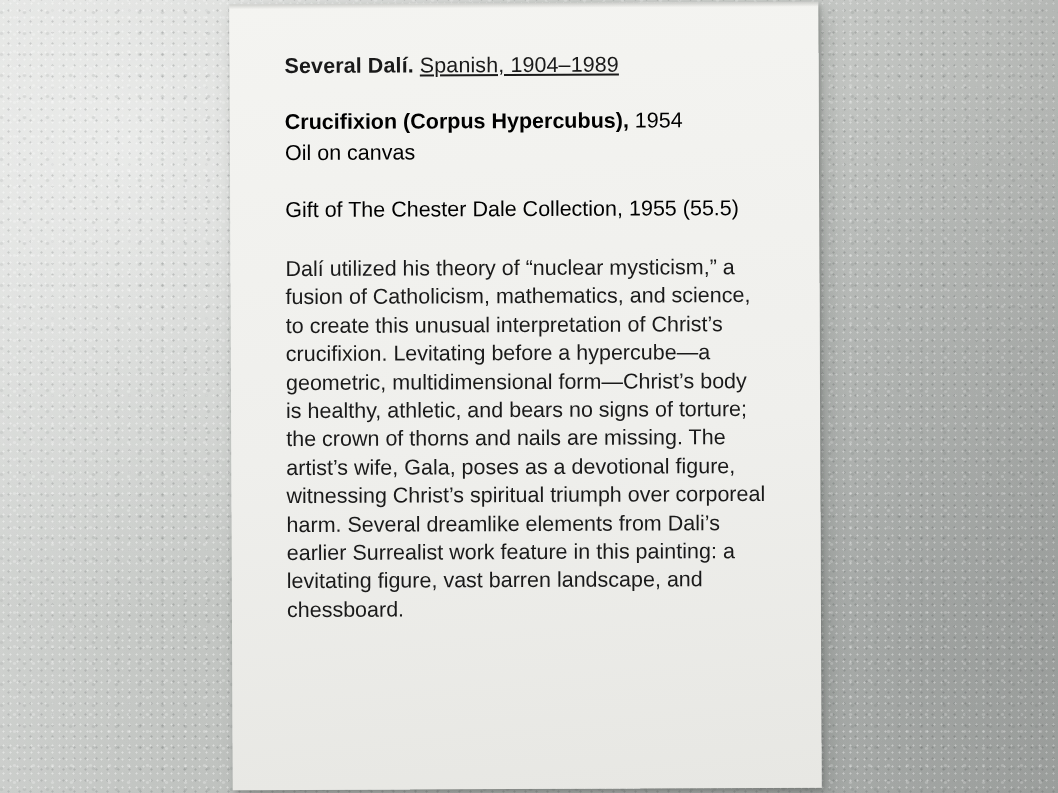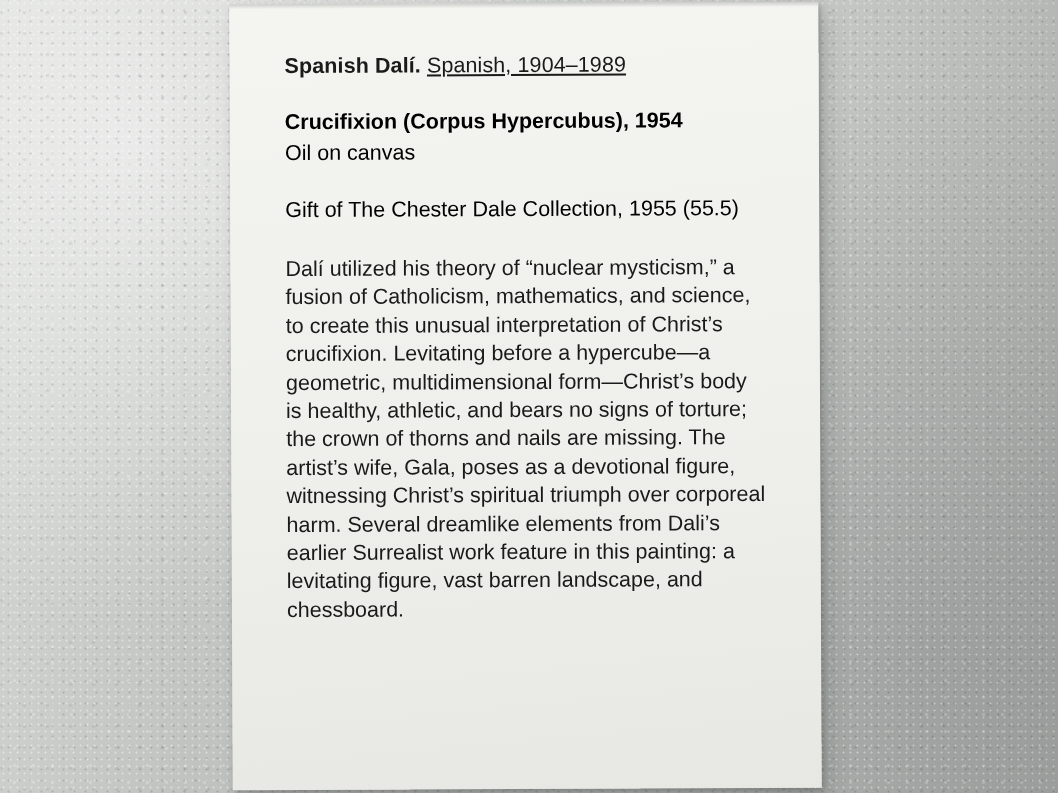--- a/index.html
+++ b/index.html
@@ -104,21 +104,21 @@
     margin-top: 28px;
   }
   .title-line {
     font-size: 21.5px;
     line-height: 29px;
   }
   .work-title {
     font-weight: bold;
   }
   .work-year {
-    font-weight: bold;
+    font-weight: normal;
     text-align: center;
   }
   .medium-line {
     font-size: 21.5px;
     line-height: 29px;
     margin-top: 2px;
   }
   .credit-line {
     margin-top: 28px;
     font-size: 21.5px;
@@ -139,21 +139,21 @@
 <body>
 
 <div id="wall"></div>
 <div id="wall-shade"></div>
 
 <div id="label-card">
   <div id="card-top-edge"></div>
   <div id="label-card-inner">
 
     <div class="line artist-line">
-      <span class="artist-name">Spanish Dalí.</span>
+      <span class="artist-name">Several Dalí.</span>
       <span class="artist-nat">Spanish, 1904–1989</span>
     </div>
 
     <div class="title-block">
       <div class="title-line">
         <span class="work-title">Crucifixion (Corpus Hypercubus),</span>
         <span class="work-year">1954</span>
       </div>
       <div class="medium-line">Oil on canvas</div>
     </div>

